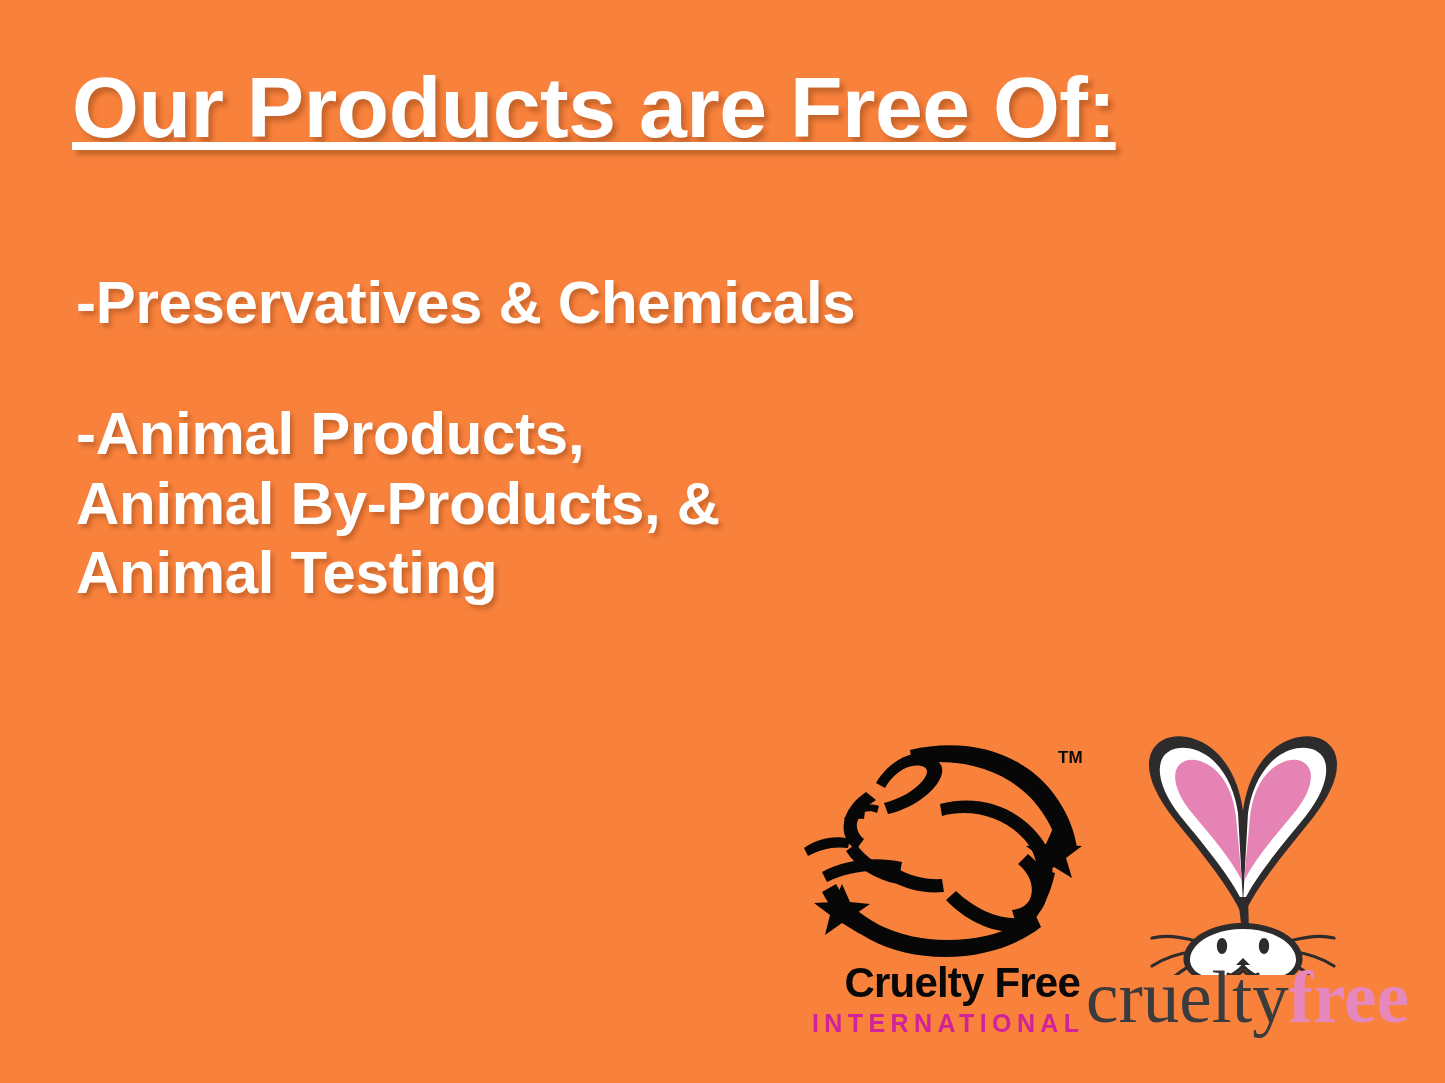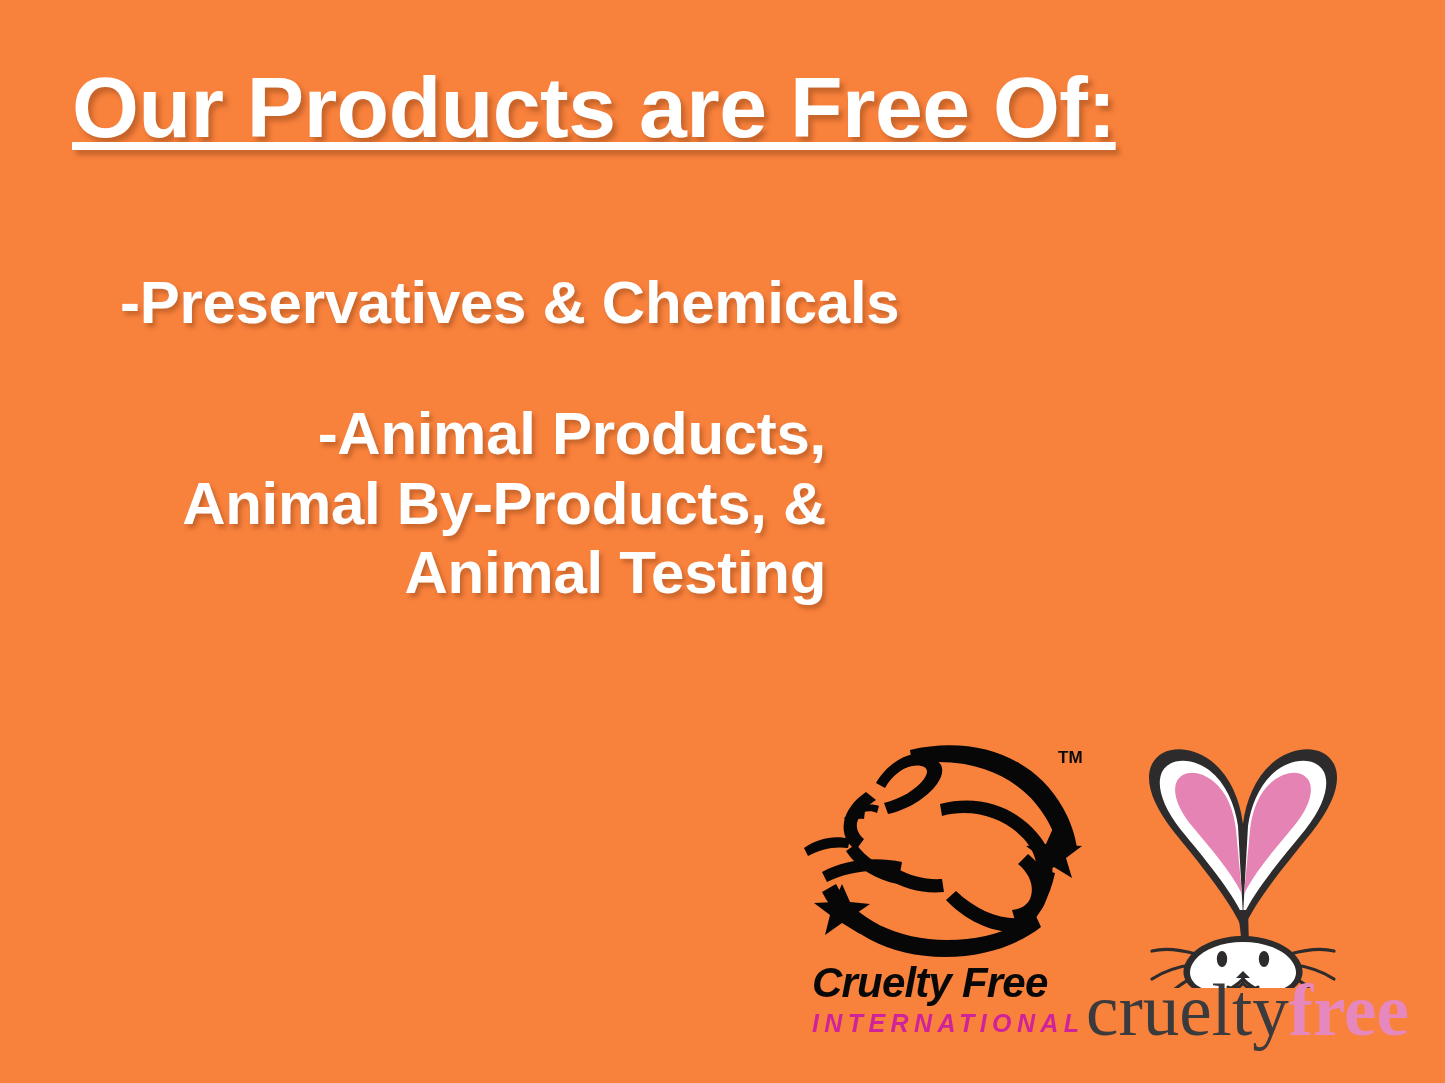--- a/index.html
+++ b/index.html
@@ -36,33 +36,32 @@
     white-space: nowrap;
     text-decoration: underline;
   }
 
   
   #bullet-list {
     position: absolute;
     left: 76px;
     top: 270px;
     width: 940px;
-    margin-left: 44px;
   }
   .bullet-item {
     color: #FFFFFF;
     font-weight: 700;
     font-size: 60px;
     line-height: 1.10;
     letter-spacing: -0.3px;
     text-shadow: 3px 4px 4px rgba(120, 55, 15, 0.38);
     margin: 0 0 63px 0;
   }
   .bullet-item.wrap {
-    text-align: right;
+    text-align: left;
     width: 706px;
     line-height: 1.16;
     margin-bottom: 0;
   }
 
   
   #logo-row {
     position: absolute;
     left: 786px;
     top: 726px;
@@ -92,22 +91,21 @@
     font-size: 17px;
     font-weight: 700;
     color: #0B0B0B;
     letter-spacing: 0px;
   }
   #cfi-wordmark {
     position: absolute;
     left: 26px;
     top: 228px;
     width: 268px;
-    text-align: left;
-    font-style: italic;
+    text-align: right;
   }
   #cfi-name {
     font-size: 42px;
     font-weight: 700;
     color: #080808;
     letter-spacing: -0.8px;
     line-height: 1.0;
     display: block;
   }
   #cfi-sub {
@@ -117,21 +115,21 @@
     letter-spacing: 5.4px;
     line-height: 1.25;
     display: block;
     margin-top: 4px;
   }
 
   
   #peta-logo {
     position: absolute;
     left: 300px;
-    top: 16px;
+    top: 3px;
     width: 340px;
     height: 330px;
     text-decoration: underline;
   }
   #peta-mark {
     position: absolute;
     left: 32px;
     top: -2px;
     width: 250px;
     height: 248px;

